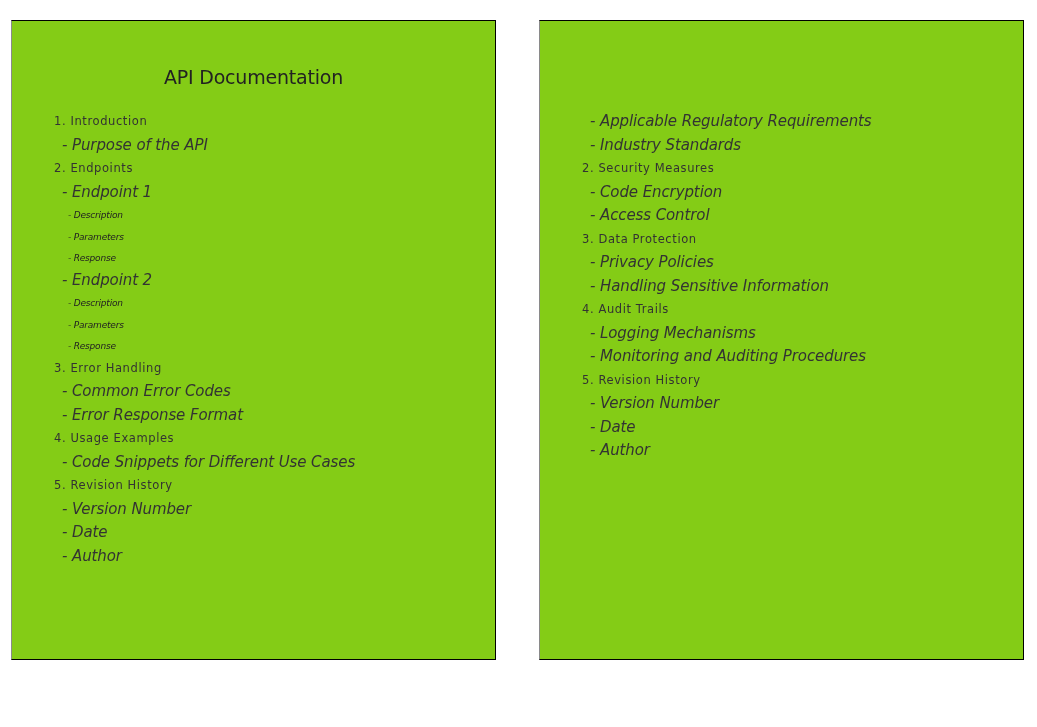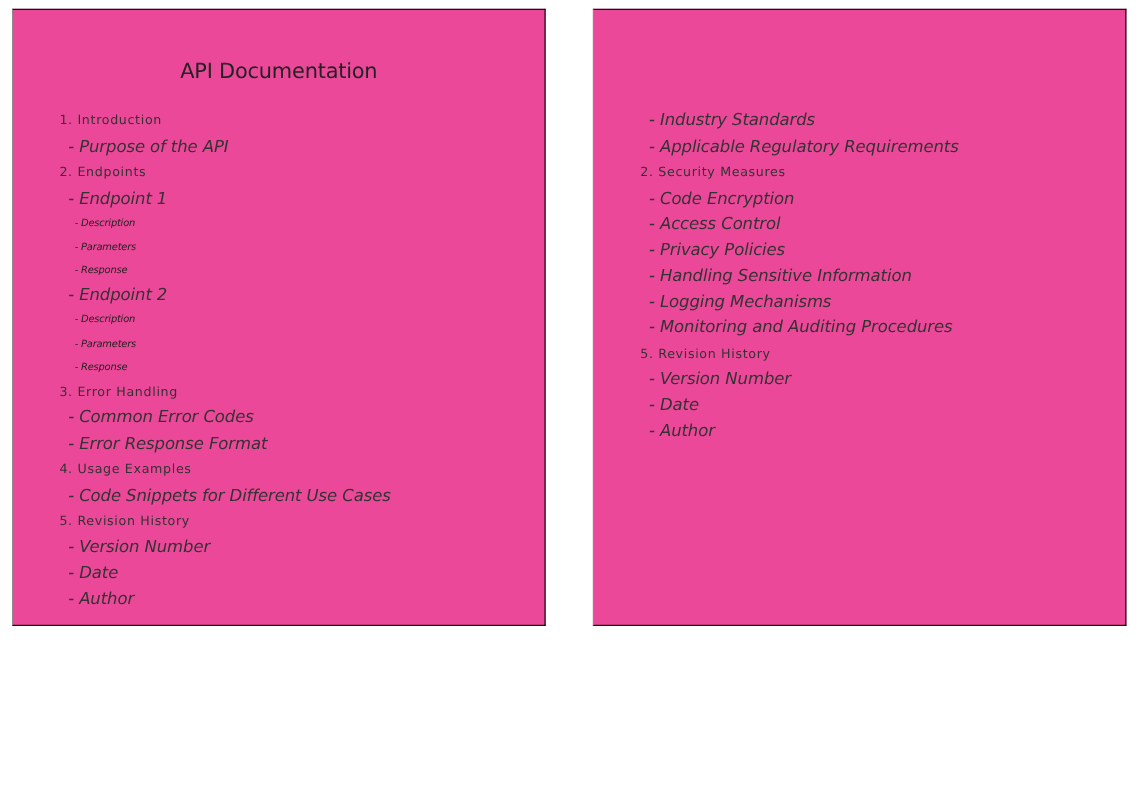--- a/index.html
+++ b/index.html
@@ -1,20 +1,20 @@
 <!DOCTYPE html>
 <html><head>
   <meta charset="utf-8">
   <style>
     html, body { margin: 0; padding: 0; background: #ffffff; }
     body { width: 1037px; height: 727px; position: relative; overflow: hidden;
            font-family: "Liberation Sans", sans-serif; color: #333; }
     .page {
-      position: absolute; top: 8px; width: 485px; height: 561px;
-      background: #ec4899; box-sizing: border-box;
+      position: absolute; top: 20px; width: 485px; height: 640px;
+      background: #84cc16; box-sizing: border-box;
       border-top: 1.5px solid #000; border-right: 1.5px solid #000;
       border-bottom: 1.5px solid #000; border-left: 1.5px solid #8a8a8a;
     }
     #page-left { left: 11px; }
     #page-right { left: 539px; }
     .title {
       position: absolute; top: 45px; left: 0; right: 0; text-align: center;
       font-size: 19px; color: #222; font-family: "DejaVu Sans", sans-serif;
       font-weight: normal; letter-spacing: -0.2px;
     }
@@ -48,27 +48,29 @@
       <li class="item l2">- Code Snippets for Different Use Cases</li>
       <li class="item l1">5. Revision History</li>
       <li class="item l2">- Version Number</li>
       <li class="item l2">- Date</li>
       <li class="item l2">- Author</li>
     </ul>
 </div>
 
 <div class="page" id="page-right">
   <ul class="outline" id="outline-1">
+      <li class="item l2">- Applicable Regulatory Requirements</li>
       <li class="item l2">- Industry Standards</li>
-      <li class="item l2">- Applicable Regulatory Requirements</li>
       <li class="item l1">2. Security Measures</li>
       <li class="item l2">- Code Encryption</li>
       <li class="item l2">- Access Control</li>
+      <li class="item l1">3. Data Protection</li>
       <li class="item l2">- Privacy Policies</li>
       <li class="item l2">- Handling Sensitive Information</li>
+      <li class="item l1">4. Audit Trails</li>
       <li class="item l2">- Logging Mechanisms</li>
       <li class="item l2">- Monitoring and Auditing Procedures</li>
       <li class="item l1">5. Revision History</li>
       <li class="item l2">- Version Number</li>
       <li class="item l2">- Date</li>
       <li class="item l2">- Author</li>
     </ul>
 </div>
 
 </body></html>

